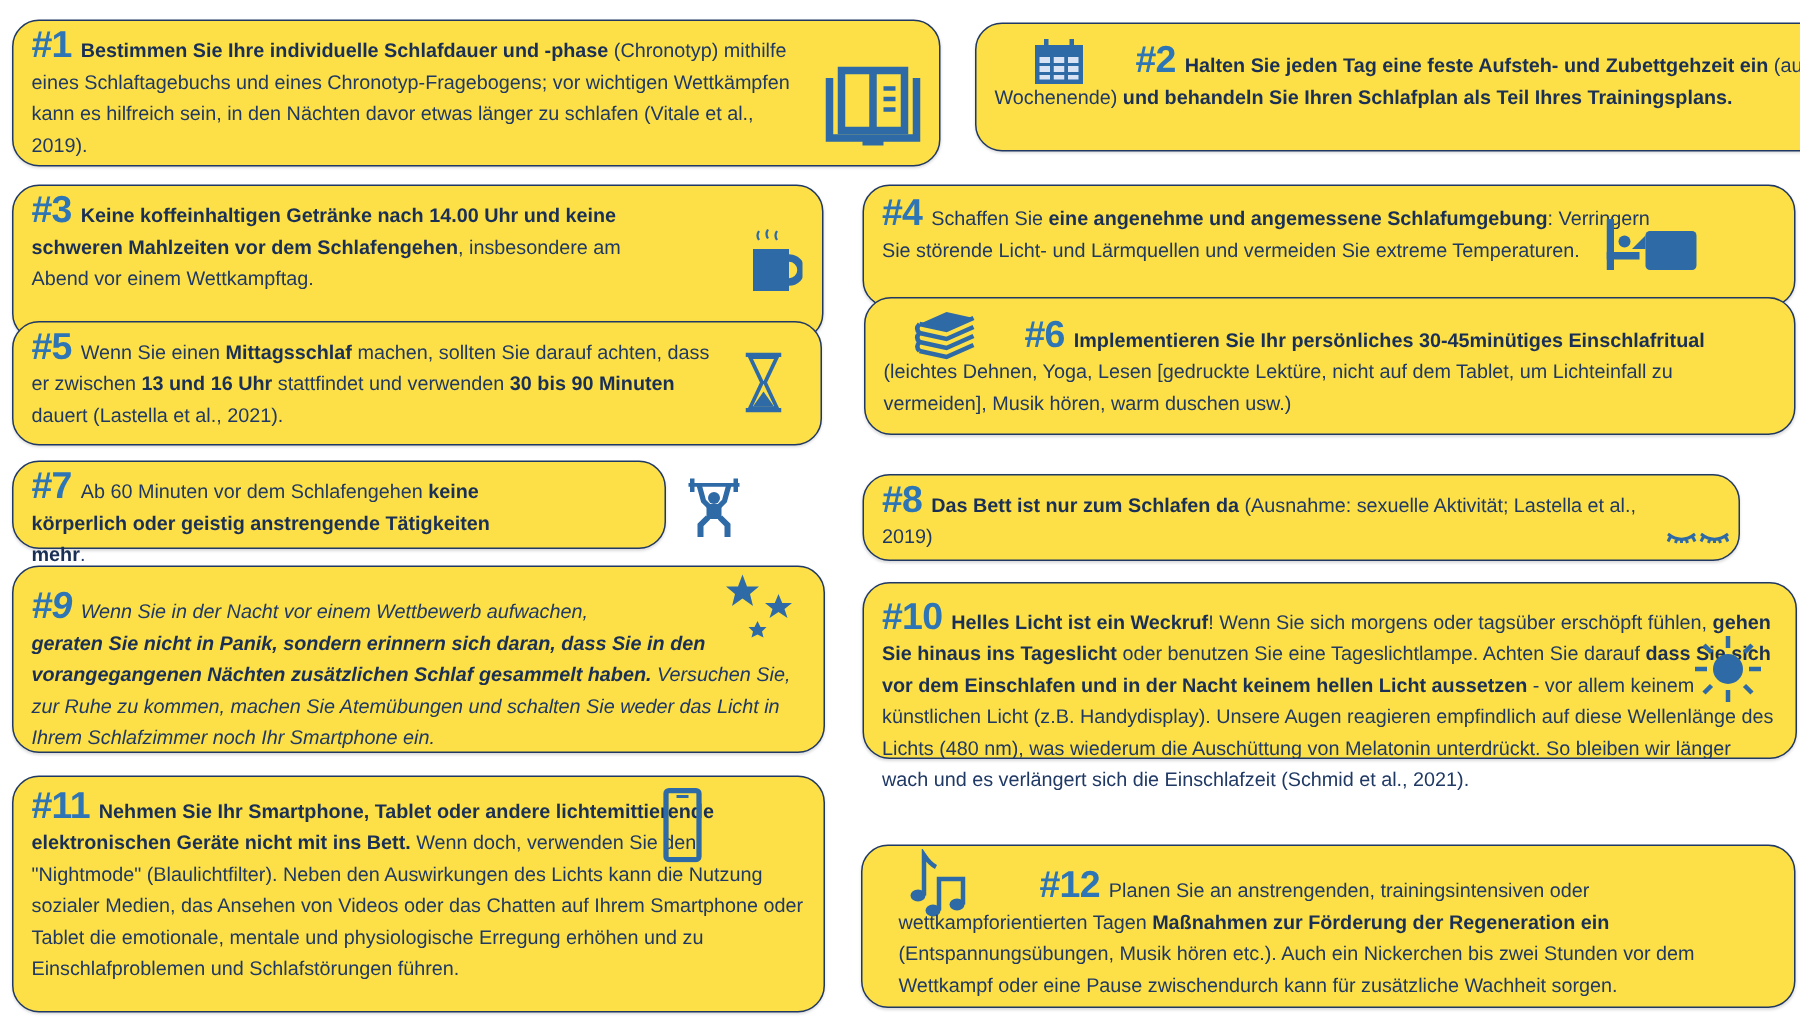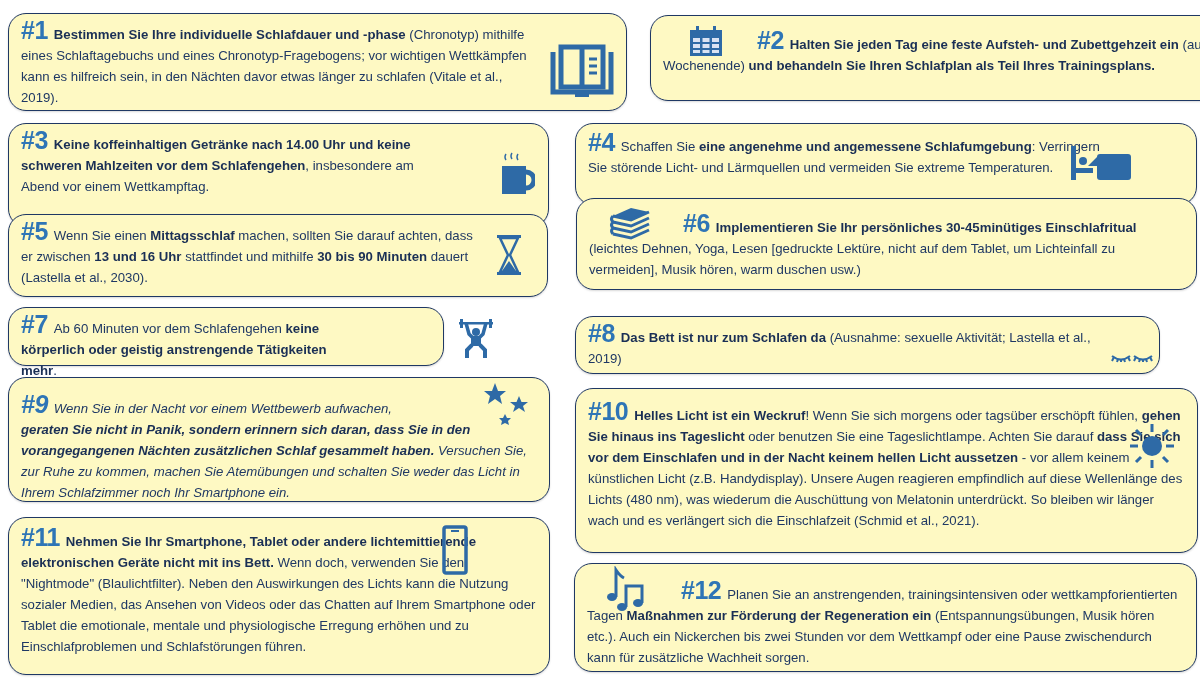--- a/index.html
+++ b/index.html
@@ -5,21 +5,21 @@
   html, body { margin:0; padding:0; }
   body {
     width:1200px; height:680px; position:relative; overflow:hidden;
     background:#ffffff;
     font-family:"Liberation Sans", sans-serif;
     color:#1f3864;
   }
   .card {
     position:absolute;
     box-sizing:border-box;
-    background:#fef9c3;
+    background:#fde047;
     border:1.6px solid #1f3864;
     border-radius:18px;
     padding:6px 12px 6px 12px;
     font-size:13.2px;
     line-height:21px;
     color:#1f3864;
     box-shadow: 0 1px 2px rgba(0,0,0,0.15);
   }
   .card .num {
     color:#2e75b6;
@@ -105,21 +105,21 @@
         <rect x="0" y="24" width="22" height="5" fill="#2e6aa6"></rect>
         <circle cx="12" cy="17" r="4" fill="#2e6aa6"></circle>
         <path d="M17 22 L26 13 L26 22 Z" fill="#2e6aa6"></path>
         <rect x="26" y="10" width="34" height="26" rx="3" fill="#2e6aa6"></rect>
       </svg>
   </div>
 </div>
 
 <div class="card" style="left:8px;top:214px;width:540px;height:83px;padding-right:70px;">
   <div class="txt">
-    <span class="num">#5</span><span>Wenn Sie einen </span><b>Mittagsschlaf</b><span> machen, sollten Sie darauf achten, dass er zwischen </span><b>13 und 16 Uhr</b><span> stattfindet und mithilfe </span><b>30 bis 90 Minuten</b><span> dauert (Lastella et al., 2030).</span>
+    <span class="num">#5</span><span>Wenn Sie einen </span><b>Mittagsschlaf</b><span> machen, sollten Sie darauf achten, dass er zwischen </span><b>13 und 16 Uhr</b><span> stattfindet und verwenden </span><b>30 bis 90 Minuten</b><span> dauert (Lastella et al., 2021).</span>
   </div>
   <div class="icon" style="left:488px;top:20px;">
     <svg width="24" height="40" viewBox="0 0 24 40">
         <rect x="0" y="0" width="24" height="3" fill="#2e6aa6"></rect>
         <rect x="0" y="37" width="24" height="3" fill="#2e6aa6"></rect>
         <path d="M3 3 L21 3 L13 20 L21 37 L3 37 L11 20 Z" fill="none" stroke="#2e6aa6" stroke-width="2.5"></path>
         <path d="M5 36 L12 26 L19 36 Z" fill="#2e6aa6"></path>
       </svg>
   </div>
 </div>
@@ -174,21 +174,21 @@
   </div>
   <div class="icon" style="left:474px;top:4px;">
     <svg width="50" height="48" viewBox="0 0 50 48">
         <path d="M12 1 L15 9 L23 9 L17 14 L19 22 L12 17 L5 22 L7 14 L1 9 L9 9 Z" fill="#2e6aa6"></path>
         <path d="M36 14 L38.5 20 L45 20 L40 24 L42 30 L36 26 L30 30 L32 24 L27 20 L33.5 20 Z" fill="#2e6aa6"></path>
         <path d="M22 32 L24 36 L28 36 L25 39 L26 43 L22 41 L18 43 L19 39 L16 36 L20 36 Z" fill="#2e6aa6"></path>
       </svg>
   </div>
 </div>
 
-<div class="card" style="left:575px;top:388px;width:623px;height:165px;padding-top:12px;">
+<div class="card" style="left:575px;top:388px;width:623px;height:118px;padding-top:12px;">
   <div class="txt">
     <span class="num">#10</span><b>Helles Licht ist ein Weckruf</b><span>! Wenn Sie sich morgens oder tagsüber erschöpft fühlen, </span><b>gehen Sie hinaus ins Tageslicht</b><span> oder benutzen Sie eine Tageslichtlampe. Achten Sie darauf </span><b>dass Sie sich vor dem  Einschlafen und in der Nacht keinem hellen Licht aussetzen</b><span> - vor allem keinem künstlichen Licht (z.B. Handydisplay). Unsere Augen reagieren empfindlich auf diese Wellenlänge des Lichts (480 nm), was wiederum die Auschüttung von Melatonin unterdrückt. So bleiben wir länger wach und es verlängert sich die Einschlafzeit (Schmid et al., 2021).</span>
   </div>
   <div class="icon" style="left:553px;top:34px;">
     <svg width="46" height="46" viewBox="0 0 46 46">
         <circle cx="23" cy="23" r="10" fill="#2e6aa6"></circle>
         <g stroke="#2e6aa6" stroke-width="3">
           <path d="M23 1 V9 M23 37 V45 M1 23 H9 M37 23 H45 M7 7 L12 12 M34 34 L39 39 M39 7 L34 12 M12 34 L7 39"></path>
         </g>
       </svg>
@@ -210,16 +210,16 @@
 <div class="card" style="left:574px;top:563px;width:623px;height:109px;padding-top:16px;">
   <div class="icon" style="left:30px;top:2px;">
     <svg width="40" height="46" viewBox="0 0 40 46">
         <ellipse cx="7" cy="31" rx="5" ry="4" fill="#2e6aa6"></ellipse>
         <path d="M11 31 V4 q4 6 8 8" fill="none" stroke="#2e6aa6" stroke-width="3"></path>
         <ellipse cx="17" cy="41" rx="5" ry="4" fill="#2e6aa6"></ellipse>
         <ellipse cx="33" cy="37" rx="5" ry="4" fill="#2e6aa6"></ellipse>
         <path d="M21 41 V20 H37 V37" fill="none" stroke="#2e6aa6" stroke-width="3"></path>
       </svg>
   </div>
-  <div class="txt" style="text-indent:94px;">
+  <div class="txt" style="text-indent:94px;margin-left:12px;">
     <span class="num">#12</span><span>Planen Sie an anstrengenden, trainingsintensiven oder wettkampforientierten Tagen </span><b>Maßnahmen zur Förderung der Regeneration ein</b><span> (Entspannungsübungen, Musik hören etc.). Auch ein Nickerchen bis zwei Stunden vor dem Wettkampf oder eine Pause zwischendurch kann für zusätzliche Wachheit sorgen.</span>
   </div>
 </div>
 
 </body></html>

